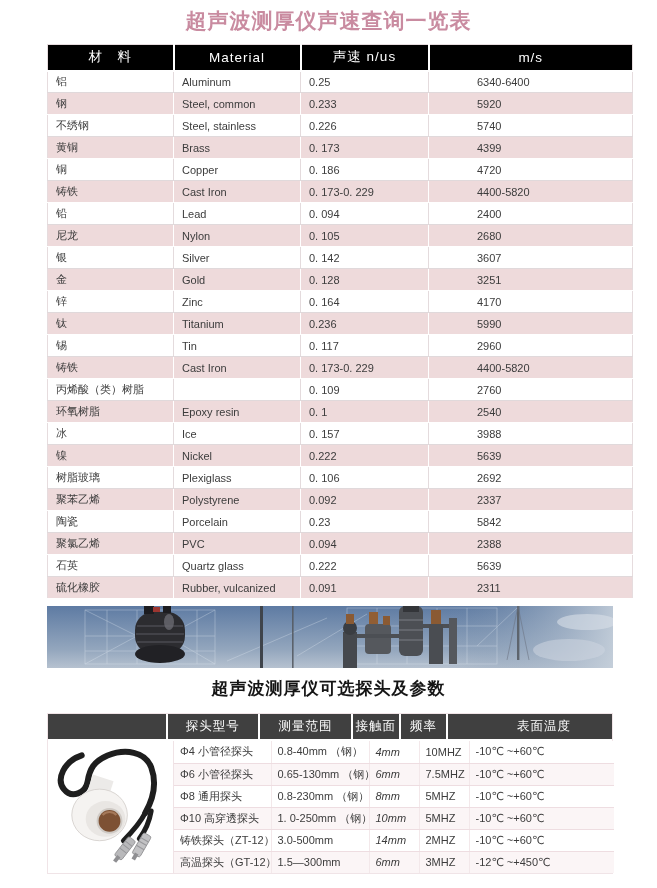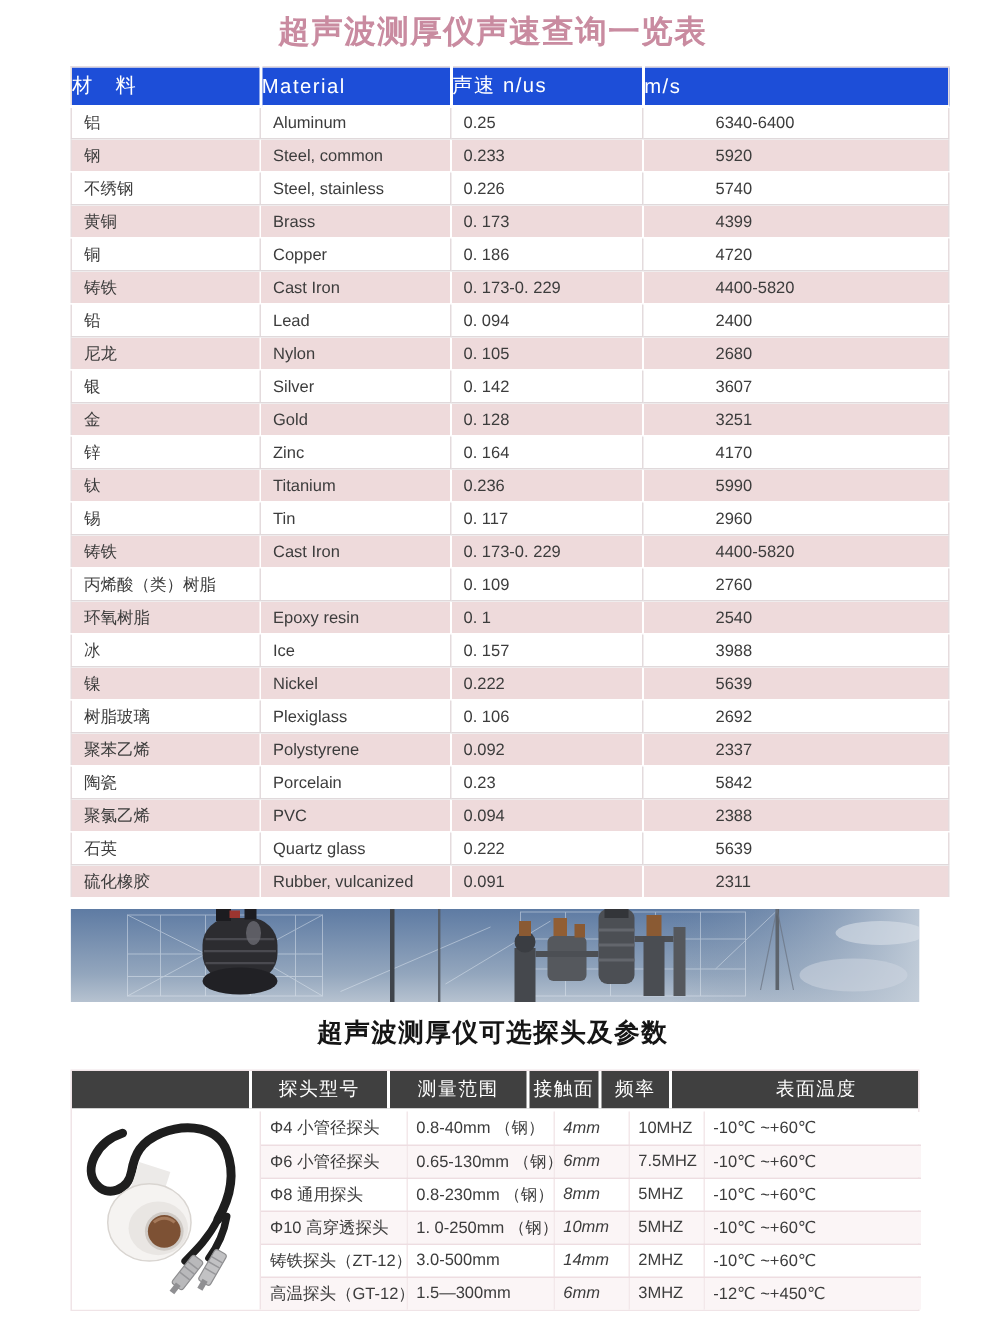--- a/index.html
+++ b/index.html
@@ -22,22 +22,22 @@
     color:#151515;
   }
 
   
   table.t1 {
     margin:9px 0 0 47px; width:566px;
     border-collapse:collapse; table-layout:fixed;
     border:1px solid #e6dcde;
   }
   .t1 th {
-    background:#1d4ed8; color:#ffffff; font-weight:normal;
-    font-size:13.5px; height:26px; text-align:left;
+    background:#000000; color:#ffffff; font-weight:normal;
+    font-size:13.5px; height:26px; text-align:center;
     border-right:2px solid #ffffff; border-bottom:2px solid #ffffff;
     letter-spacing:1px;
   }
   .t1 th:last-child { border-right:none; }
   .t1 td {
     height:22px; font-size:11px; padding-left:8px;
     background:#ffffff;
     border-right:1px solid #e4dbdd; border-bottom:1px solid #e0d9db;
     white-space:nowrap; overflow:hidden;
   }

